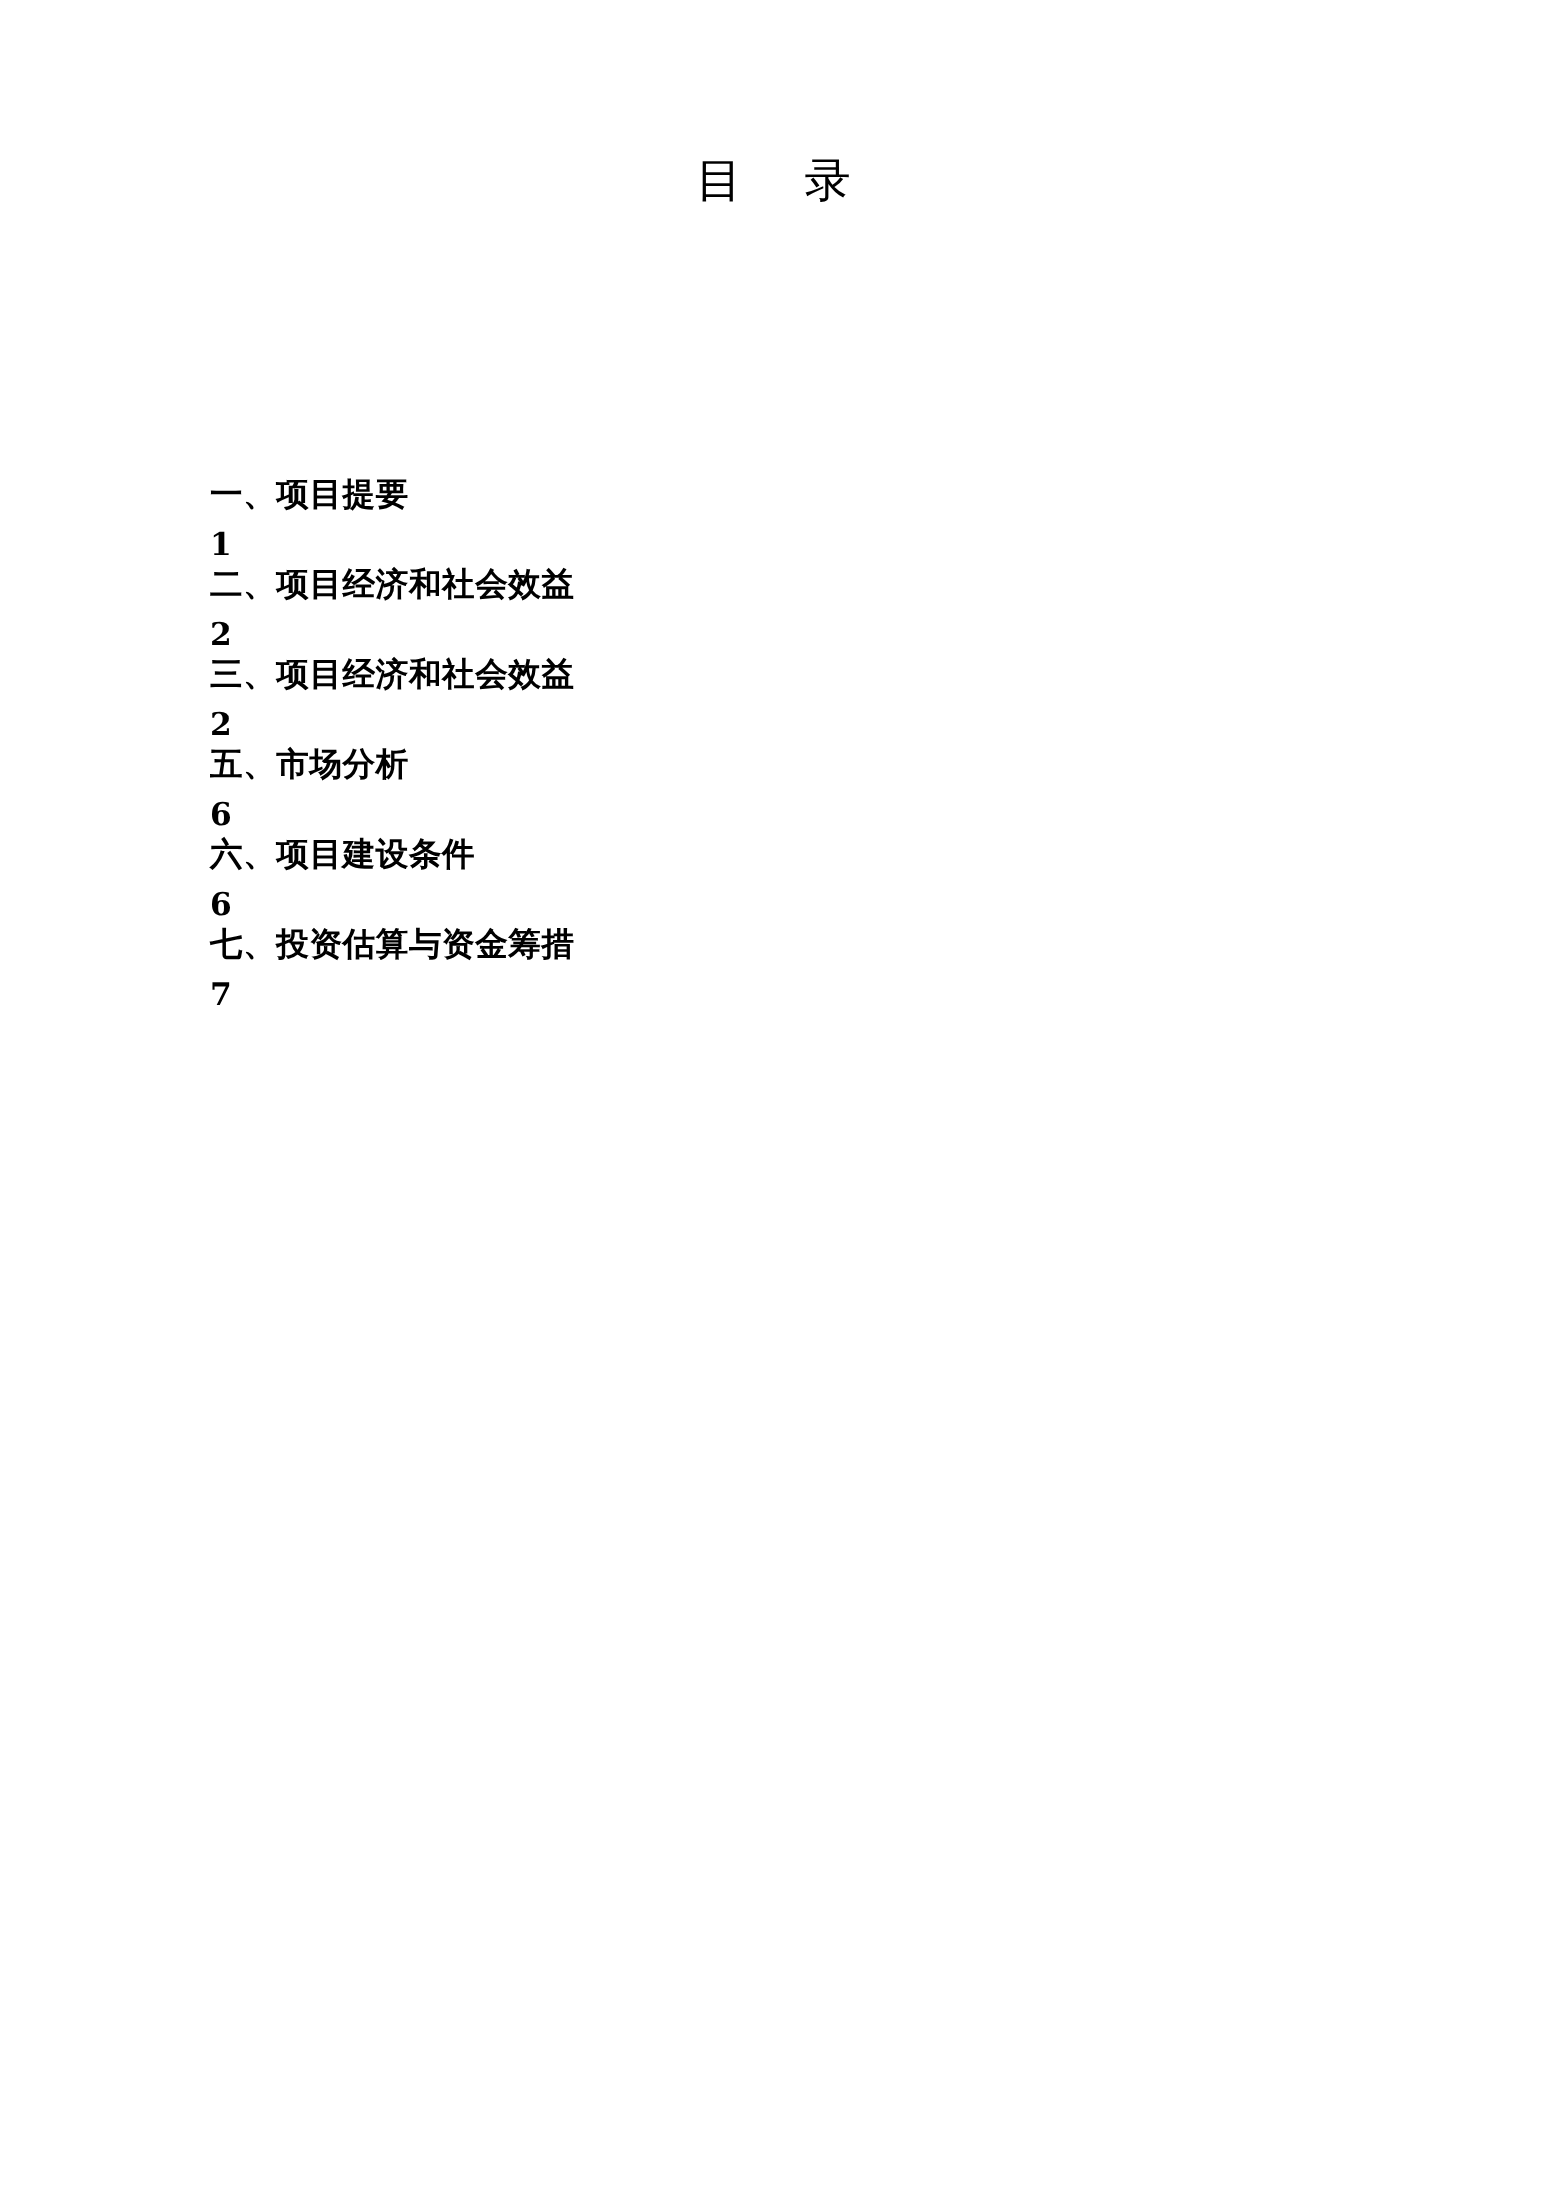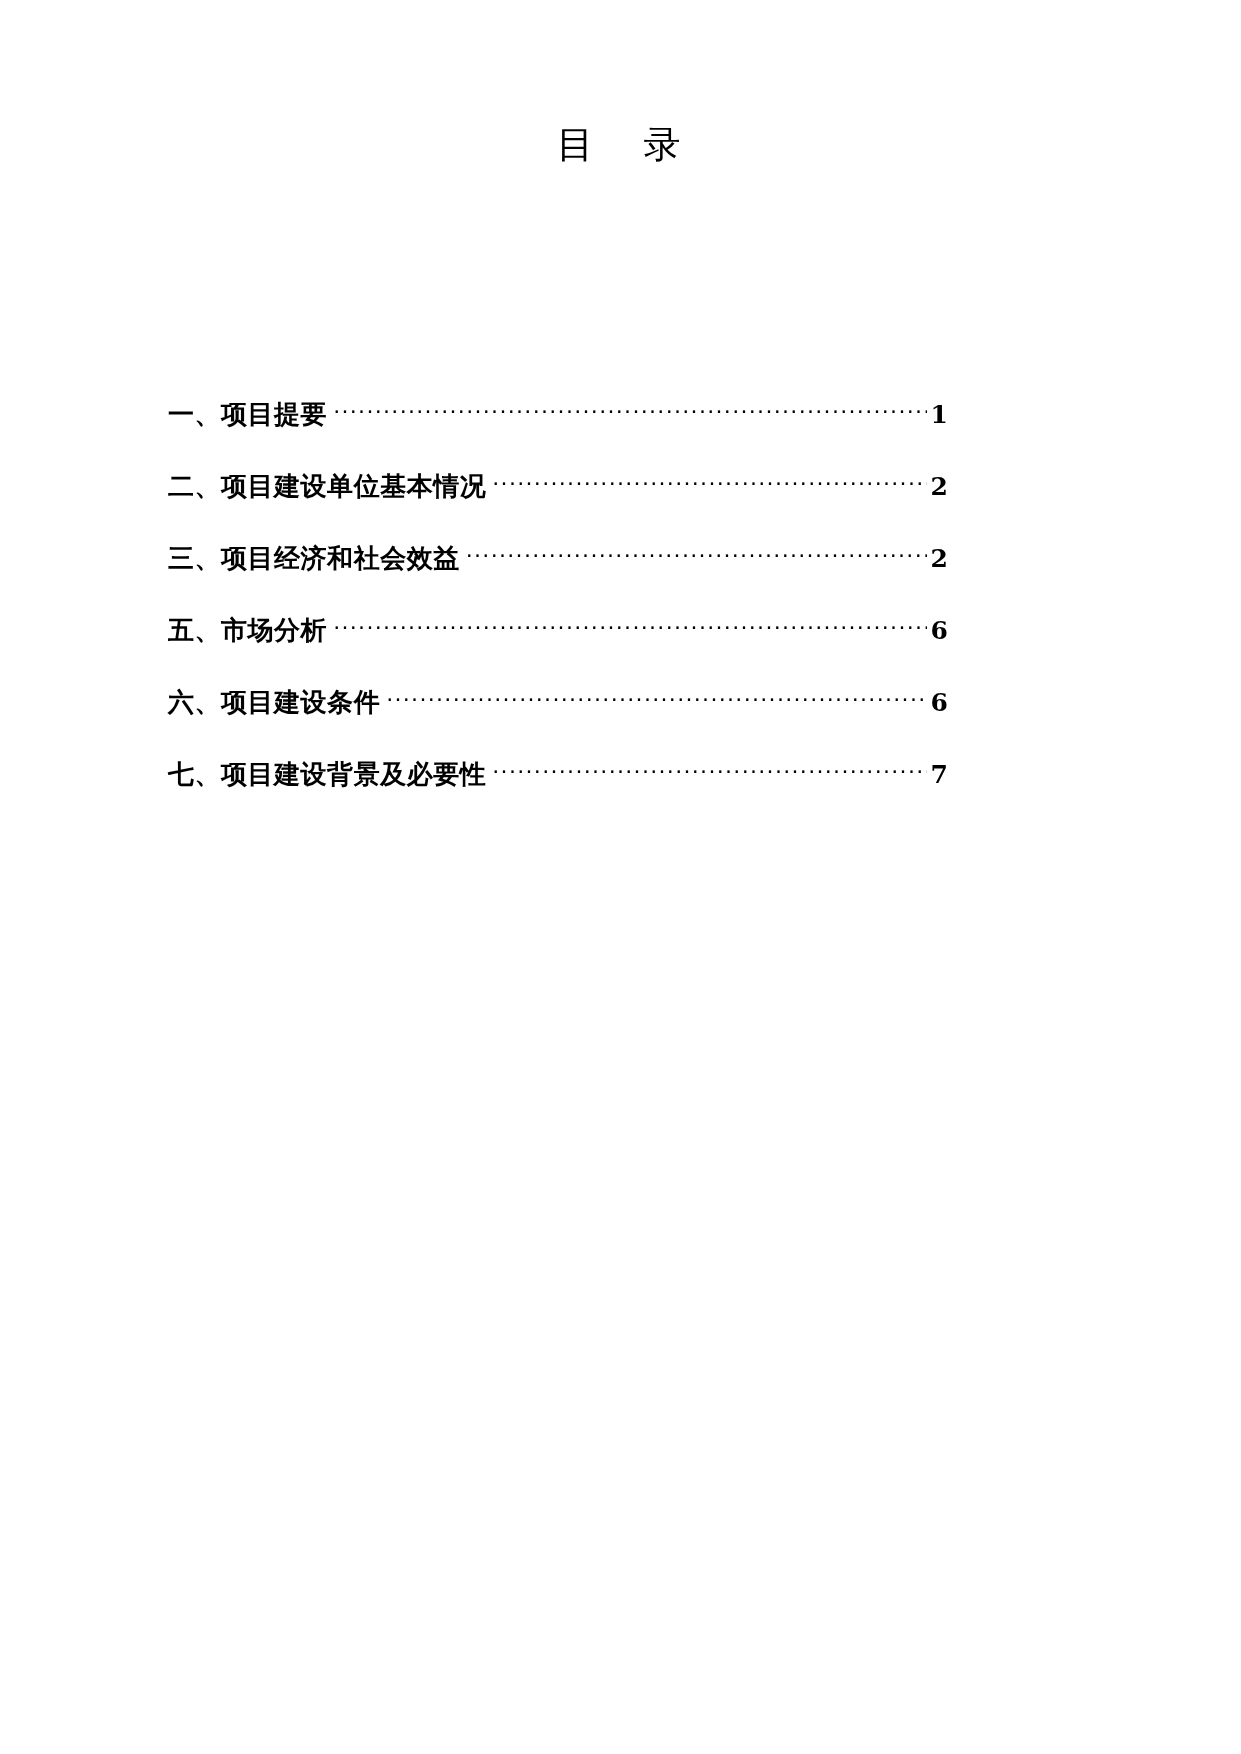--- a/index.html
+++ b/index.html
@@ -34,28 +34,29 @@
     width: 46px;
   }
   .toc {
     position: absolute;
     top: 378px;
     left: 168px;
     width: 780px;
   }
   .toc-entry {
     display: flex;
-    align-items: center;
+    align-items: flex-start;
     width: 100%;
     height: 72px;
     font-size: 26px;
     font-weight: bold;
     font-family: "DejaVu Sans", "Liberation Sans", sans-serif;
     color: #000000;
     white-space: nowrap;
+    flex-direction: column;
   }
   .toc-label {
     flex: 0 0 auto;
     letter-spacing: 0.02em;
   }
   .toc-leader {
     flex: 1 1 auto;
     position: relative;
     height: 1em;
     margin: 0 4px 0 6px;
@@ -90,21 +91,21 @@
 
   <div class="toc">
 
     <div class="toc-entry">
       <span class="toc-label">一、项目提要</span>
       <span class="toc-leader"></span>
       <span class="toc-page">1</span>
     </div>
 
     <div class="toc-entry">
-      <span class="toc-label">二、项目建设单位基本情况</span>
+      <span class="toc-label">二、项目经济和社会效益</span>
       <span class="toc-leader"></span>
       <span class="toc-page">2</span>
     </div>
 
     <div class="toc-entry">
       <span class="toc-label">三、项目经济和社会效益</span>
       <span class="toc-leader"></span>
       <span class="toc-page">2</span>
     </div>
 
@@ -115,21 +116,21 @@
       <span class="toc-page">6</span>
     </div>
 
     <div class="toc-entry">
       <span class="toc-label">六、项目建设条件</span>
       <span class="toc-leader"></span>
       <span class="toc-page">6</span>
     </div>
 
     <div class="toc-entry">
-      <span class="toc-label">七、项目建设背景及必要性</span>
+      <span class="toc-label">七、投资估算与资金筹措</span>
       <span class="toc-leader"></span>
       <span class="toc-page">7</span>
     </div>
 
 
   </div>
 
 </div>
 
 </body></html>

